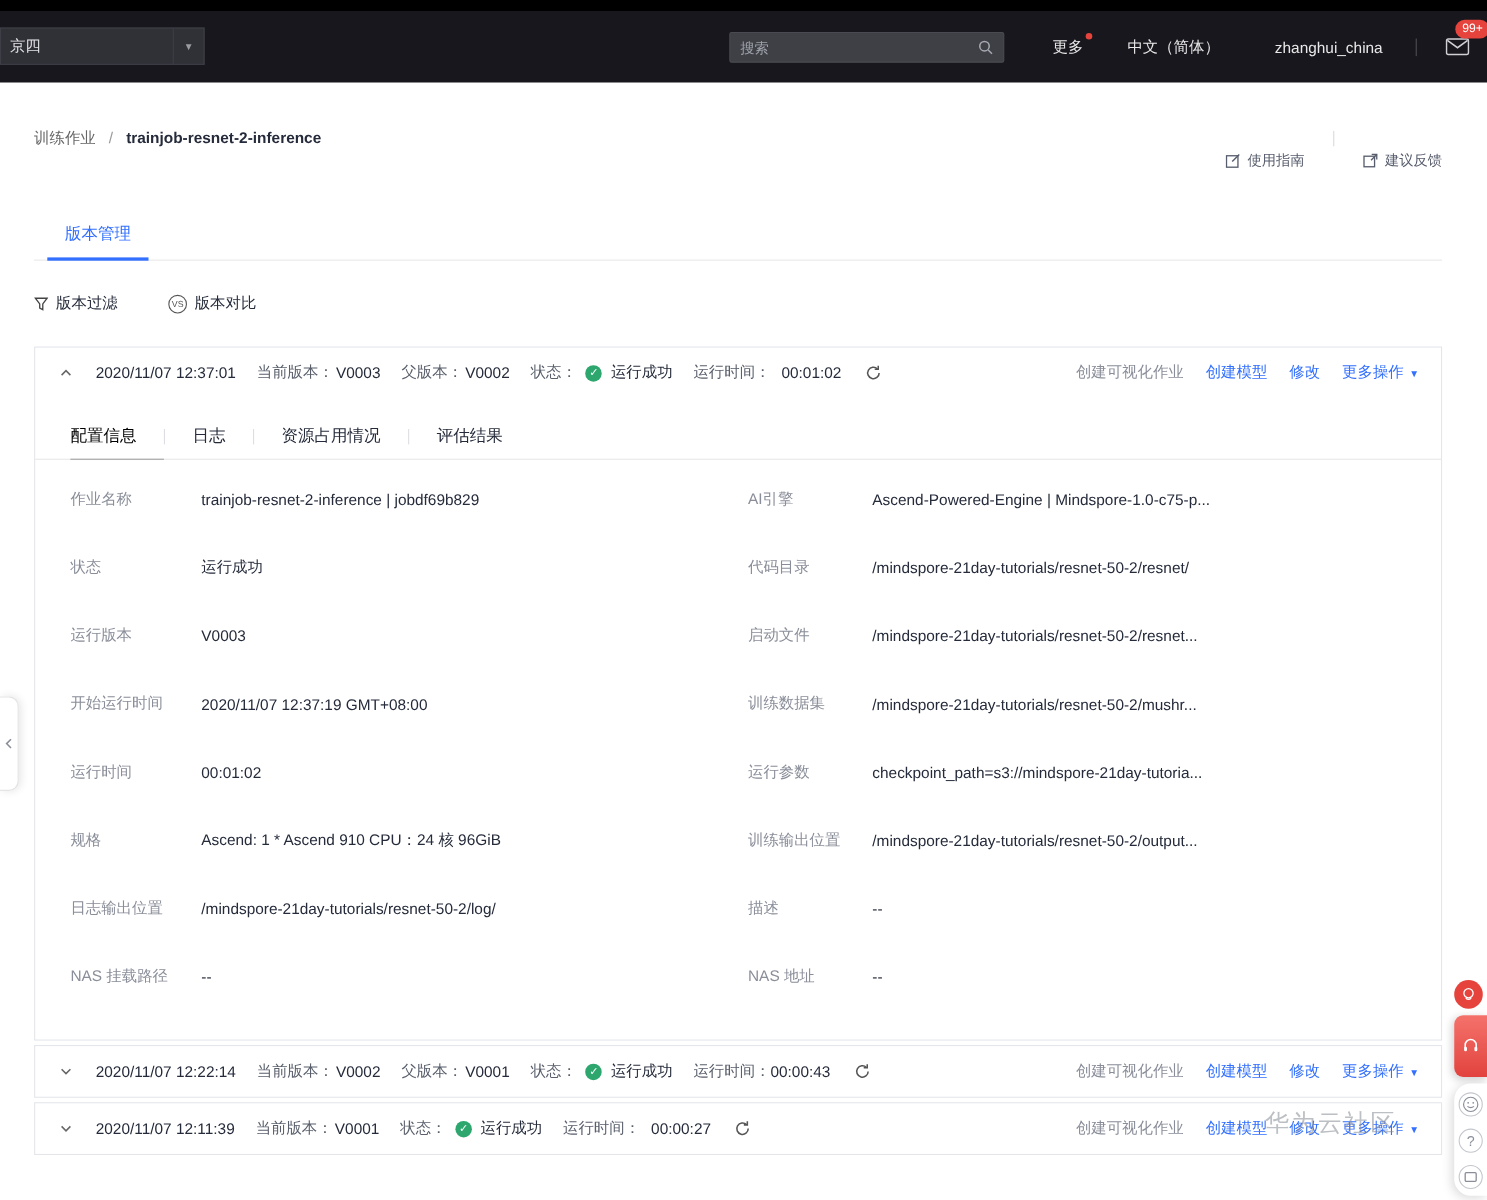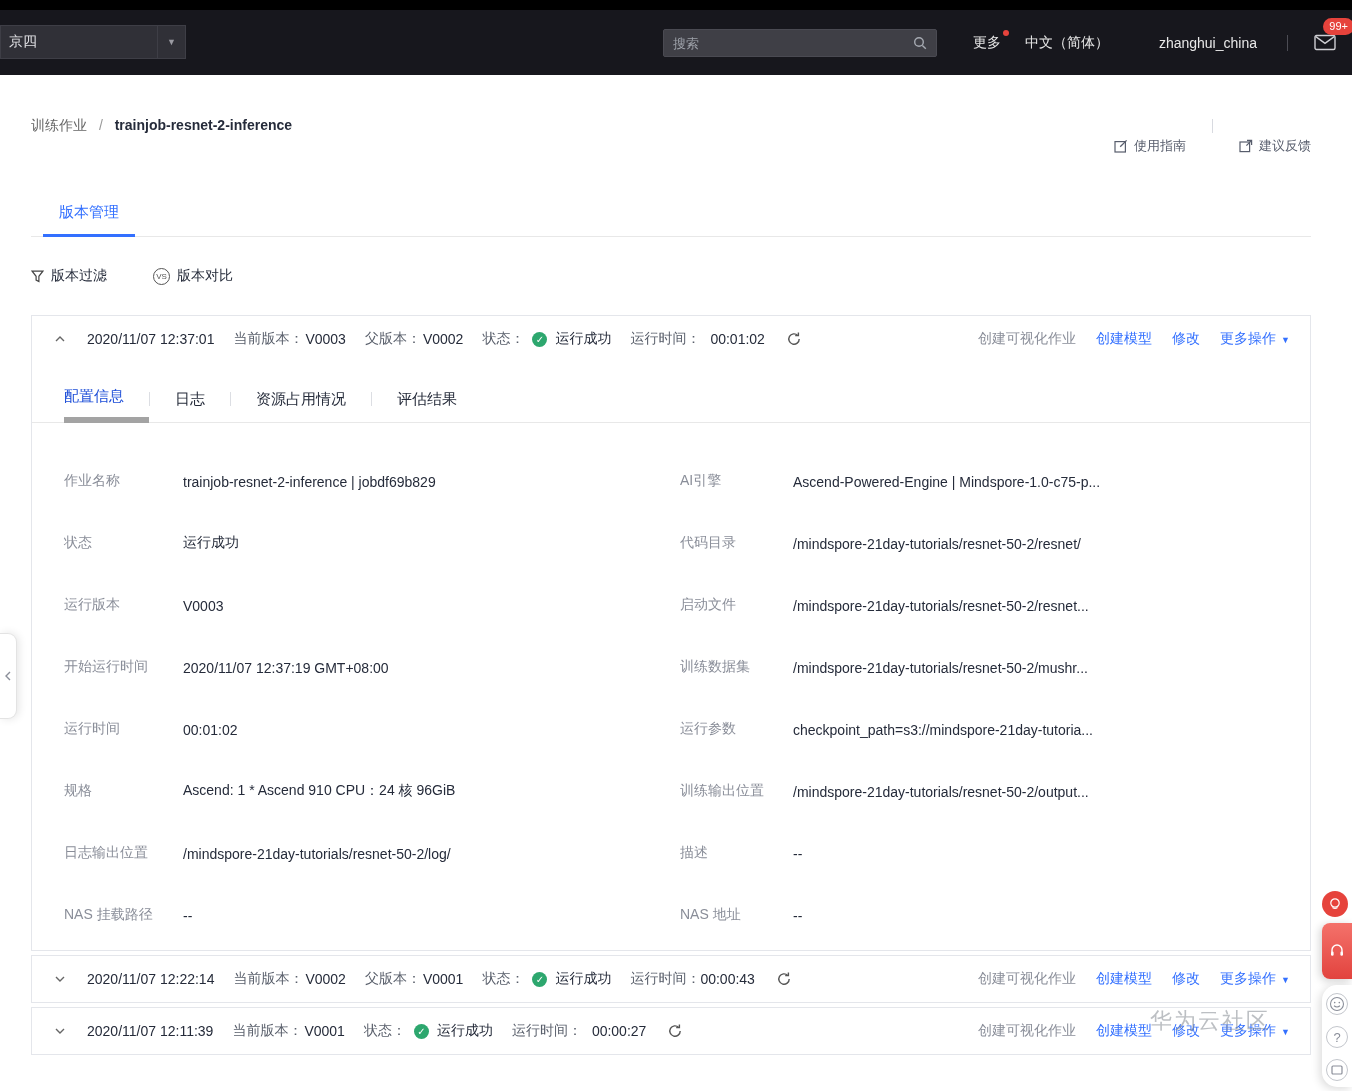--- a/index.html
+++ b/index.html
@@ -35,40 +35,40 @@
   }
   .region-select .region-text { padding-left: 8px; flex: 1; }
   .region-caret-box {
     width: 28px; height: 100%;
     border-left: 1px solid #3e3e46;
     display: flex; align-items: center; justify-content: center;
     color: #9a9aa2; font-size: 9px;
   }
   .search-box {
     position: absolute; left: 663px; top: 19px;
-    width: 274px; height: 28px;
+    width: 250px; height: 28px;
     background: #3f3f46;
     border: 1px solid #4a4a52;
     border-radius: 2px;
     display: flex; align-items: center;
     padding: 12px 9px;
   }
   .search-box input {
     flex: 1; border: none; background: transparent; outline: none;
     color: #ddd; font-size: 13px;
     font-family: "Liberation Sans", "DejaVu Sans", sans-serif;
   }
   .search-box input::placeholder { color: #9fa3ab; }
   .header-right {
     position: absolute; right: 16px; top: 0; height: 65px;
     display: flex; align-items: center;
     font-size: 14px;
   }
   .hr-item { cursor: pointer; color: #e8e8e8; }
-  .more-wrap { position: relative; margin-right: 24px; }
+  .more-wrap { position: relative; margin-right: 40px; }
   .red-dot {
     position: absolute; top: -4px; right: -8px;
     width: 6px; height: 6px; border-radius: 50%;
     background: #e6433c;
   }
   .lang { margin-right: 50px; }
   .uname { margin-right: 30px; }
   .hr-sep { width: 1px; height: 16px; background: #4c4c54; margin-right: 26px; }
   .mail-wrap { position: relative; cursor: pointer; display: flex; align-items: center; }
   .mail-badge {
@@ -169,34 +169,34 @@
     border-bottom: 1px solid #e8e8e8;
     font-size: 15px;
   }
   .detail-tab {
     padding: 11px 25px;
     color: #252b3a;
     cursor: pointer;
   }
   .detail-tab:first-child { padding-left: 0; }
   .detail-tab.active {
-    color: #1d4ed8;
-    border-bottom: 6px solid #a3a3a3;
+    color: #000000;
+    border-bottom: 1px solid #a3a3a3;
     margin-bottom: -1px;
   }
   .tab-sep { width: 1px; height: 14px; background: #dcdee3; }
 
   
   .detail-grid {
     display: grid;
     grid-template-columns: 616px 1fr;
     padding: 5px 20px 26px 32px;
   }
   .fieldcol { display: flex; flex-direction: column; }
-  .field { height: 62px; display: flex; align-items: flex-end; font-size: 14px; }
+  .field { height: 62px; display: flex; align-items: center; font-size: 14px; }
   .f-label { flex: none; color: #8a8e99; }
   .fieldcol.left .f-label { width: 119px; }
   .fieldcol.right .f-label { width: 113px; }
   .f-value { color: #252b3a; }
 
   
   .drawer-handle {
     position: absolute; left: 0; top: 633px;
     width: 17px; height: 86px;
     background: #fff;

